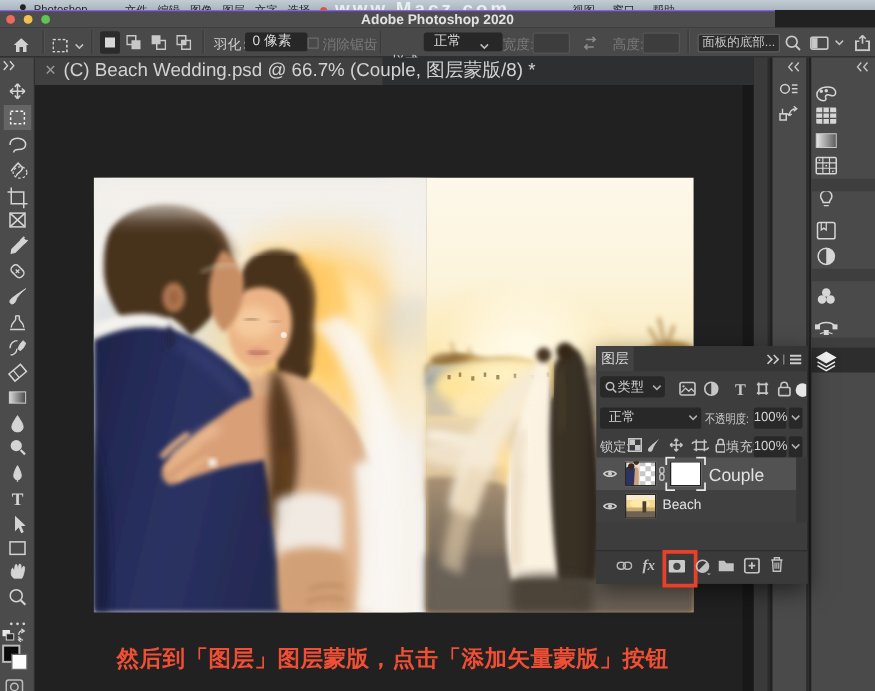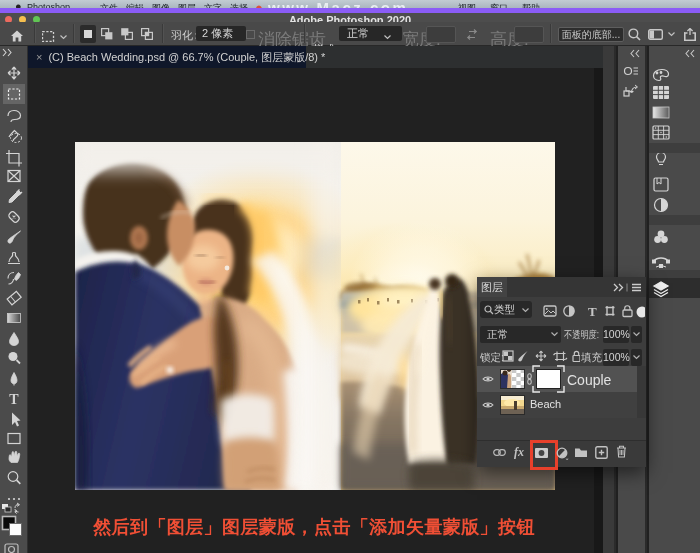--- a/index.html
+++ b/index.html
@@ -5,36 +5,36 @@
   html,body{margin:0;padding:0;}
   body{width:700px;height:553px;position:relative;overflow:hidden;
        font-family:"Liberation Sans",sans-serif;background:#212121;}
   .abs{position:absolute;}
   
   #menubar{left:0;top:0;width:700px;height:8px;overflow:hidden;
     background:linear-gradient(#c2ccd3,#aab6bf);}
   #menubar .mi{position:absolute;top:2px;font-size:9px;color:#1c2228;white-space:nowrap;}
   #menubar .wm{position:absolute;top:-1px;font-size:15px;font-weight:bold;color:#eef2f5;letter-spacing:2.5px;opacity:0.92;}
   
-  #titlebar{left:0;top:8px;width:700px;height:14px;background:#4d4d4d;border-top:5px solid #8b5cf6;box-sizing:border-box;}
+  #titlebar{left:0;top:8px;width:620px;height:14px;background:#4d4d4d;border-top:1px solid #8b5cf6;box-sizing:border-box;}
   .tl{position:absolute;top:3px;width:7px;height:7px;border-radius:50%;}
   #title{position:absolute;top:0;left:0;width:700px;text-align:center;line-height:14px;
     font-size:11px;font-weight:bold;color:#e2e2e2;}
   
   #optbar{left:0;top:22px;width:700px;height:24px;background:#494949;border-bottom:1px solid #282828;box-sizing:border-box;}
   .sep{position:absolute;top:2px;width:1px;height:19px;background:#3a3a3a;border-right:1px solid #525252;}
   .olabel{position:absolute;font-size:11px;color:#cfcfcf;font-family:Liberation Mono, monospace;}
-  .dlabel{position:absolute;font-size:17px;color:#7a7a7a;}
+  .dlabel{position:absolute;font-size:11px;color:#7a7a7a;}
   .obox{position:absolute;background:#272727;border-radius:2px;}
   
   #tools{left:0;top:46px;width:28px;height:507px;background:#4b4b4b;border-right:1px solid #303030;box-sizing:border-box;}
   
   #tabbar{left:28px;top:46px;width:575px;height:22px;background:#2d2f30;}
-  #tab{position:absolute;left:0;top:0;height:22px;width:278px;background:#0f172a;
-     font-size:11px;color:#d2d2d2;line-height:22px;white-space:nowrap;}
+  #tab{position:absolute;left:0;top:0;height:22px;width:278px;background:#404040;
+     font-size:15px;color:#d2d2d2;line-height:22px;white-space:nowrap;}
   
   #canvas{left:28px;top:68px;width:575px;height:485px;background:#212121;overflow:hidden;}
   
   #dockA{left:603px;top:46px;width:13px;height:507px;background:#3a3a3a;border-right:2px solid #2b2b2b;box-sizing:border-box;}
   #dockB{left:618px;top:46px;width:29px;height:507px;background:#4a4a4a;border-right:2px solid #2b2b2b;box-sizing:border-box;}
   #dockC{left:649px;top:46px;width:51px;height:507px;background:#4a4a4a;}
   
   #lpanel{left:477px;top:277px;width:169px;height:190px;background:#3d3d3d;
      box-shadow:0 6px 18px rgba(0,0,0,0.55);font-size:11px;color:#d6d6d6;}
   
@@ -91,21 +91,21 @@
       <rect x="4.4" y="4.4" width="7" height="7" fill="none" stroke="#c8c8c8" stroke-width="1.2"></rect>
       <rect x="0.2" y="0.2" width="7.2" height="7.2" fill="#c8c8c8"></rect>
     </svg>
     <svg class="abs" style="left:141px;top:6px" width="12" height="12" viewBox="0 0 12 12">
       <rect x="0.6" y="0.6" width="7" height="7" fill="none" stroke="#c8c8c8" stroke-width="1.2"></rect>
       <rect x="4.4" y="4.4" width="7" height="7" fill="none" stroke="#c8c8c8" stroke-width="1.2"></rect>
       <rect x="4.4" y="4.4" width="3.2" height="3.2" fill="#c8c8c8"></rect>
     </svg>
     <div class="sep" style="left:162px;"></div>
     <div class="olabel" style="left:171px;top:6px;">羽化:</div>
-    <div class="obox" style="left:196px;top:4px;width:44px;height:15px;color:#d8d8d8;font-size:11px;line-height:15px;padding-left:6px;">2 像素</div>
+    <div class="obox" style="left:196px;top:4px;width:44px;height:15px;color:#d8d8d8;font-size:11px;line-height:15px;padding-left:6px;">0 像素</div>
     <div class="abs" style="left:246px;top:8px;width:7px;height:7px;border:1px solid #6a6a6a;"></div>
     <div class="dlabel" style="left:258px;top:6px;">消除锯齿</div>
     <div class="sep" style="left:304px;"></div>
     <div class="olabel" style="left:313px;top:20px;">样式:</div>
     <div class="obox" style="left:339px;top:4px;width:55px;height:15px;color:#d8d8d8;font-size:11px;line-height:15px;padding-left:8px;">正常</div>
     <svg class="abs" style="left:384px;top:13px" width="7" height="5" viewBox="0 0 7 5">
       <path d="M0.5 0.5 L3.5 3.5 L6.5 0.5" fill="none" stroke="#c0c0c0" stroke-width="1.2"></path>
     </svg>
     <div class="dlabel" style="left:402px;top:6px;">宽度:</div>
     <div class="obox" style="left:426px;top:4px;width:28px;height:15px;border:1px solid #555;background:#3d3d3d;"></div>

